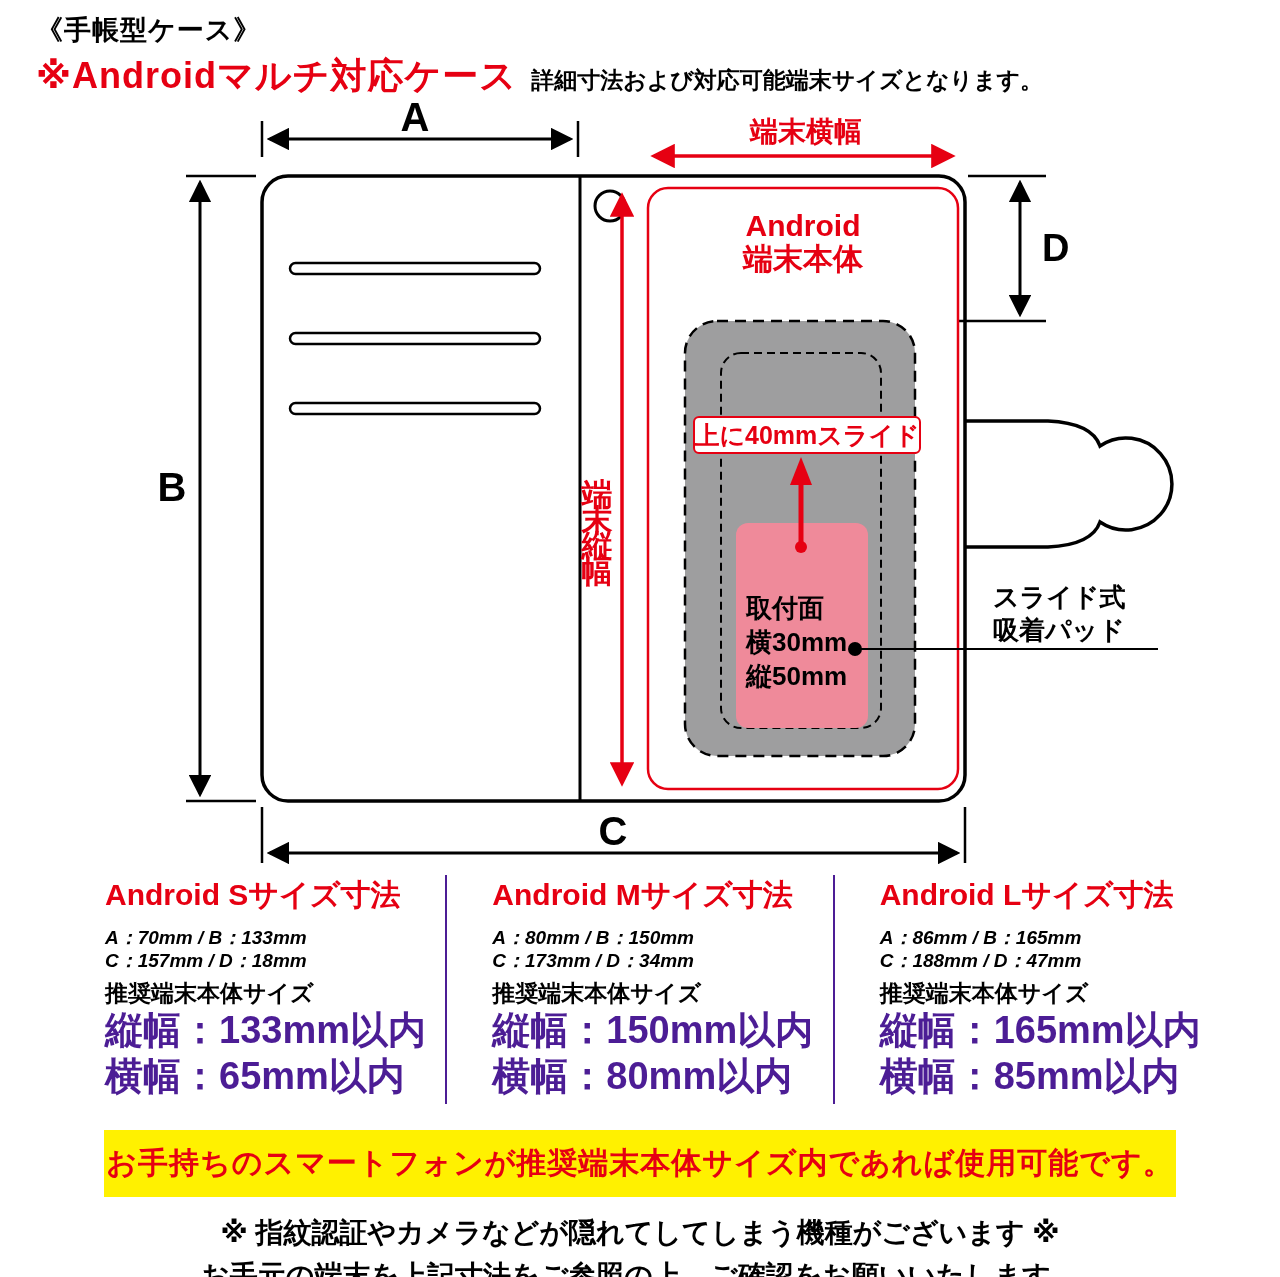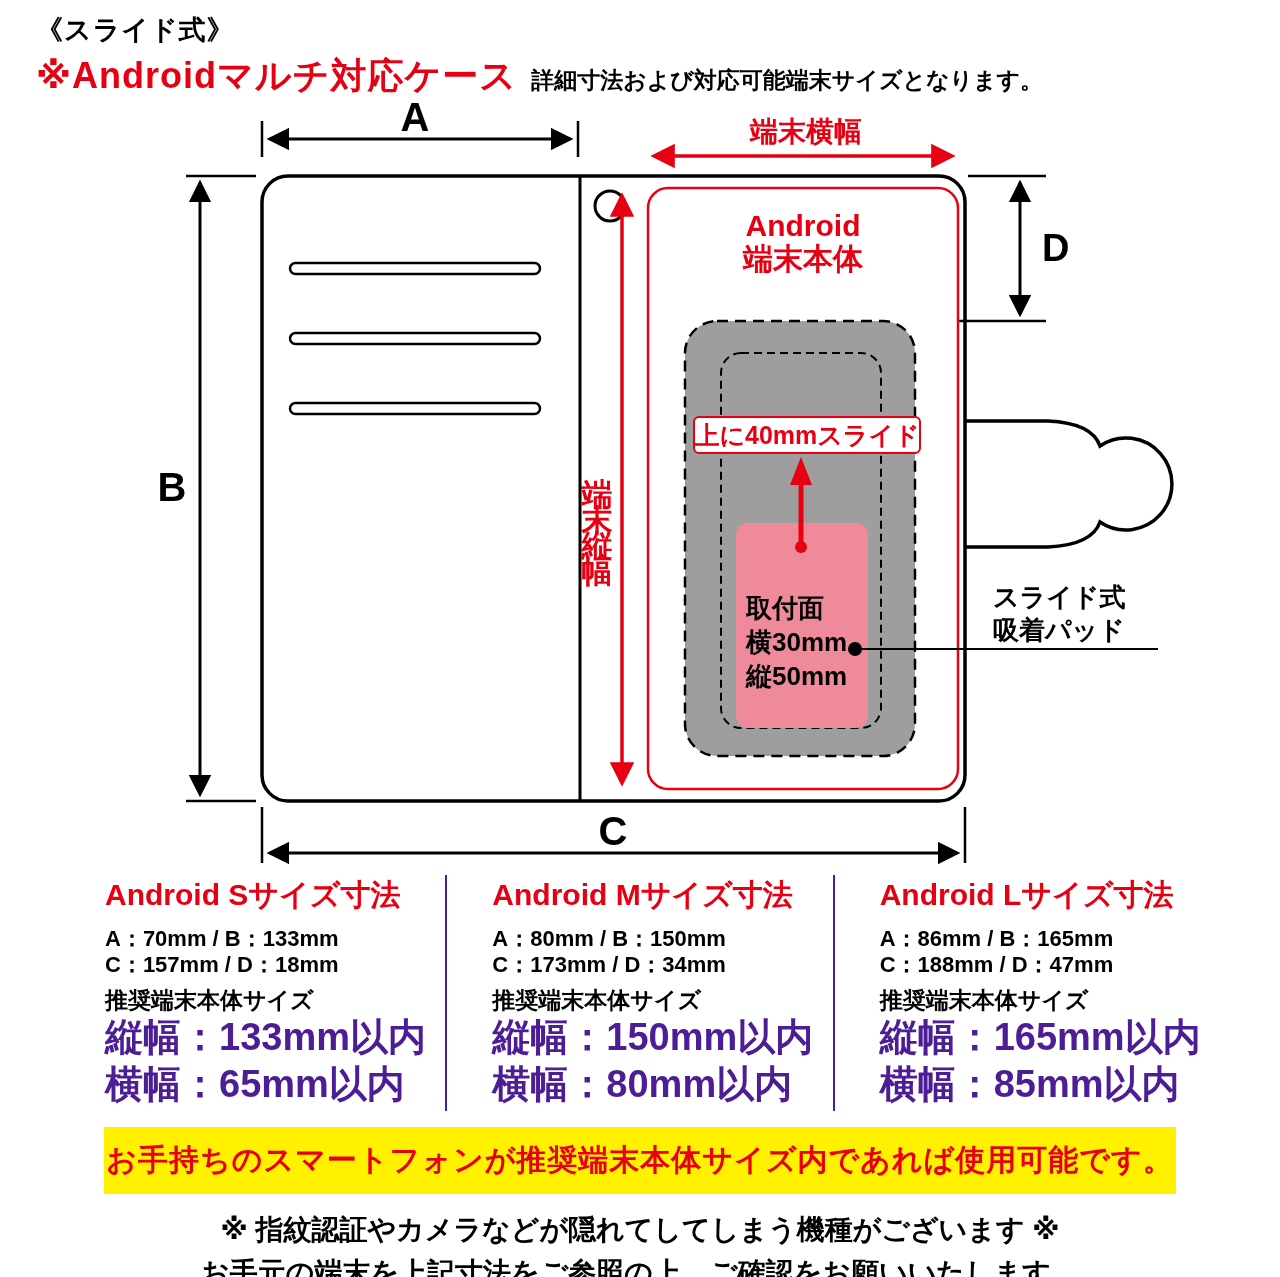--- a/index.html
+++ b/index.html
@@ -22,37 +22,37 @@
   .redbody { font-size:30px; fill:#e60012; }
   .padtext { font-size:26px; fill:#000; }
   .callout { font-size:26px; fill:#000; }
   .slidenote { font-size:25px; fill:#e60012; }
   .vtext { font-size:31px; fill:#e60012; letter-spacing:26px; writing-mode:vertical-rl; }
 
   .specs { display:flex; margin-top:2px; padding:0 60px; }
   .spec-col { flex:1; padding-left:45px; line-height:1.22; padding-top:2px; padding-bottom:4px; }
   .spec-col + .spec-col { border-left:2px solid #4c1d95; }
   .spec-title { color:#e60012; font-size:30px; margin-bottom:12px; }
-  .spec-line { font-size:22px; }
+  .spec-line { font-size:19px;font-style:italic; }
   .spec-rec { font-size:23px; margin-top:7px; }
   .spec-limit { color:#4c1d95; font-size:38px; }
 
   .banner {
-    margin:16px 104px 0; background:#fff100; color:#e60012;
+    margin:26px 104px 0; background:#fff100; color:#e60012;
     font-size:30px; text-align:center; padding:13px 0; letter-spacing:1px;
   }
   .notes { margin-top:14px; text-align:center; font-size:28px; line-height:1.55; }
 </style>
 </head>
 <body>
 
 
 
 <div class="header">
-  <div class="case-type">《スライド式》</div>
+  <div class="case-type">《手帳型ケース》</div>
   <div class="title-row">
     <span class="title-red">※Androidマルチ対応ケース</span>
     <span class="title-sub">詳細寸法および対応可能端末サイズとなります。</span>
   </div>
 </div>
 
 <svg width="1280" height="768" viewBox="0 0 1280 768">
   <defs>
     <marker id="mB" viewBox="0 0 10 10" refX="8.5" refY="5" markerWidth="7.5" markerHeight="7.5" orient="auto-start-reverse">
       <path d="M0,0 L10,5 L0,10 Z" fill="#000"></path>

